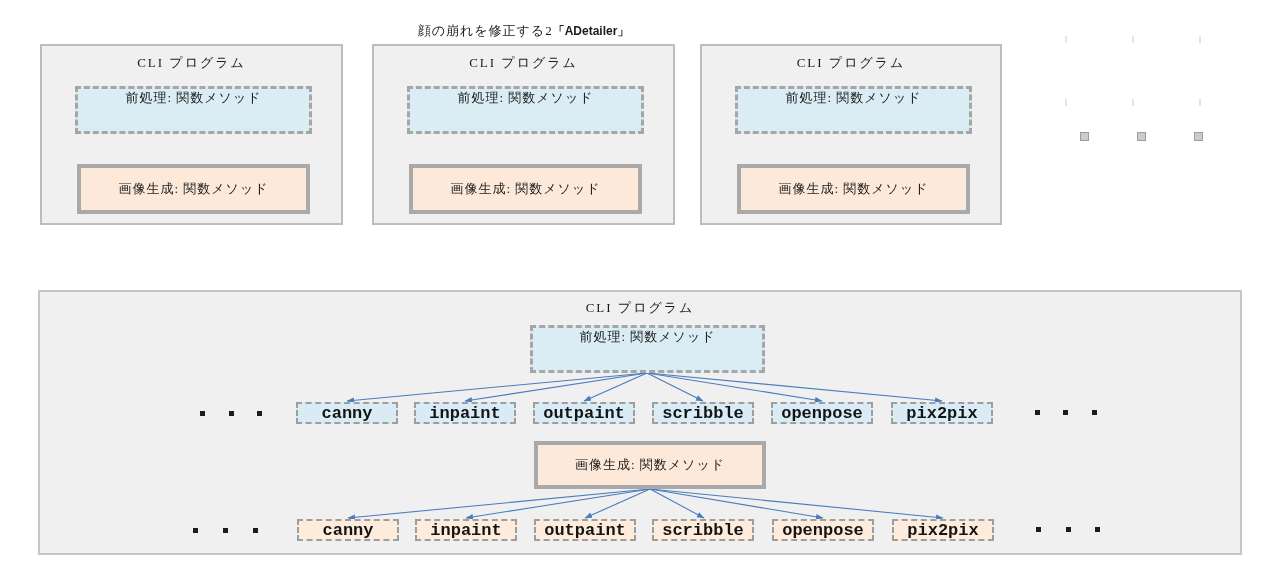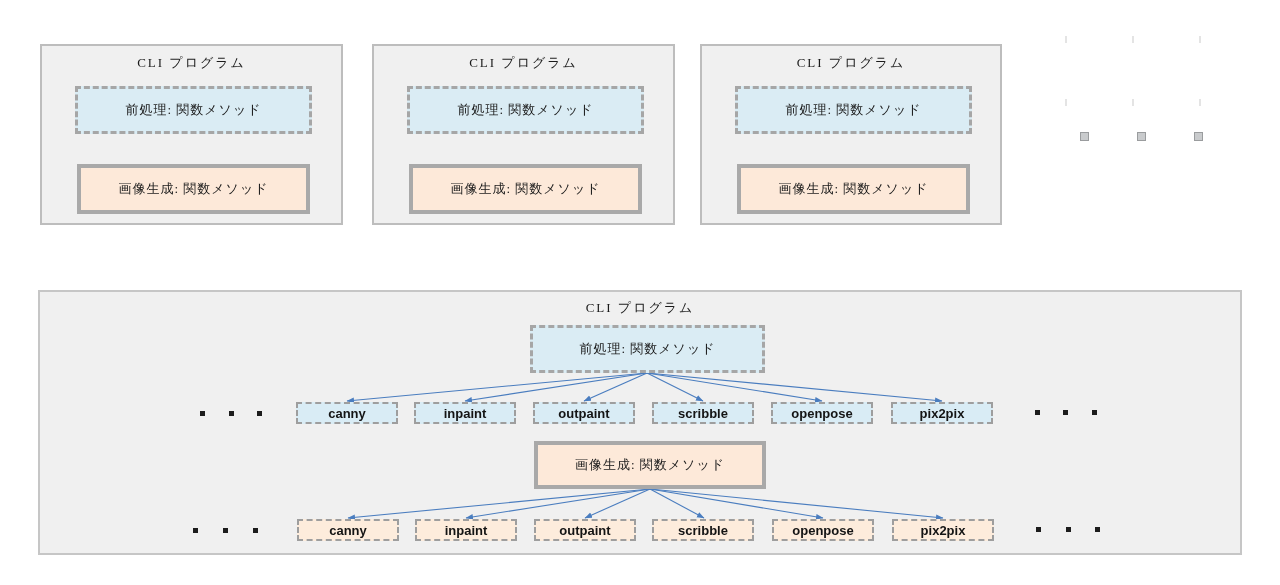--- a/index.html
+++ b/index.html
@@ -8,51 +8,54 @@
 
   
   .card-title{position:absolute;top:23px;height:15px;text-align:center;font-size:13px;
               letter-spacing:1px;white-space:nowrap;line-height:15px;}
   .card-title .en{font-family:"Liberation Sans",sans-serif;font-weight:bold;font-size:12px;letter-spacing:0;}
   .card{position:absolute;top:44px;width:303px;height:181px;background:#f0f0f0;
         border:2px solid #bdbdbd;box-sizing:border-box;}
   .card-header{position:absolute;top:8px;left:0;right:0;text-align:center;font-size:13px;letter-spacing:2px;}
   .pre-box{position:absolute;left:33px;top:40px;width:237px;height:48px;box-sizing:border-box;
            background:#daecf4;border:3px dashed #a6a6a6;
-           display:flex;align-items:center;justify-content:center;font-size:13px;letter-spacing:1px;}
+           display:flex;justify-content:center;font-size:13px;letter-spacing:1px;}
   .gen-box{position:absolute;left:35px;top:118px;width:233px;height:50px;box-sizing:border-box;
            background:#fde9d9;border:4px solid #a9a9a9;
            display:flex;align-items:center;justify-content:center;font-size:13px;letter-spacing:1px;}
 
   
   .ghost-tick{position:absolute;width:2px;height:7px;background:#e4e4e4;}
   .ghost-square{position:absolute;width:9px;height:9px;background:#c9cbcd;
                 border:1px solid #9a9c9e;box-sizing:border-box;}
 
   
   .main-box{position:absolute;left:38px;top:290px;width:1204px;height:265px;background:#f0f0f0;
             border:2px solid #c6c6c6;box-sizing:border-box;}
   .main-header{position:absolute;top:7px;left:0;right:0;text-align:center;font-size:13px;letter-spacing:2px;}
   .main-pre{left:490px;top:33px;width:235px;height:48px;}
   .main-gen{left:494px;top:149px;width:232px;height:48px;}
   .child{position:absolute;width:102px;height:22px;box-sizing:border-box;border:2px dashed #9e9e9e;
          display:flex;align-items:center;justify-content:center;
-         font-family:Liberation Sans, sans-serif;font-weight:bold;font-size:13px;color:#141414;}
+         font-family:Liberation Mono, monospace;font-weight:bold;font-size:17px;color:#141414;}
   .child.blue{background:#d9ecf5;}
   .child.orange{background:#fdecdc;}
   .row1{top:110px;}
   .row2{top:227px;}
   .dot{position:absolute;width:5px;height:5px;background:#1c1c1c;}
   svg.arrows{position:absolute;left:0;top:0;pointer-events:none;}
 </style>
 </head>
 <body>
 
 <div class="canvas">
 
+  <div class="card-title" style="left:372px;width:303px;">
+    <span>顔の崩れを修正する2</span><span class="en">「ADetailer」</span>
+  </div>
 
   <div class="card" style="left:40px;">
     <div class="card-header">CLI プログラム</div>
     <div class="pre-box">
       <span>前処理: 関数メソッド</span>
     </div>
     <div class="gen-box">
       <span>画像生成: 関数メソッド</span>
     </div>
   </div>

